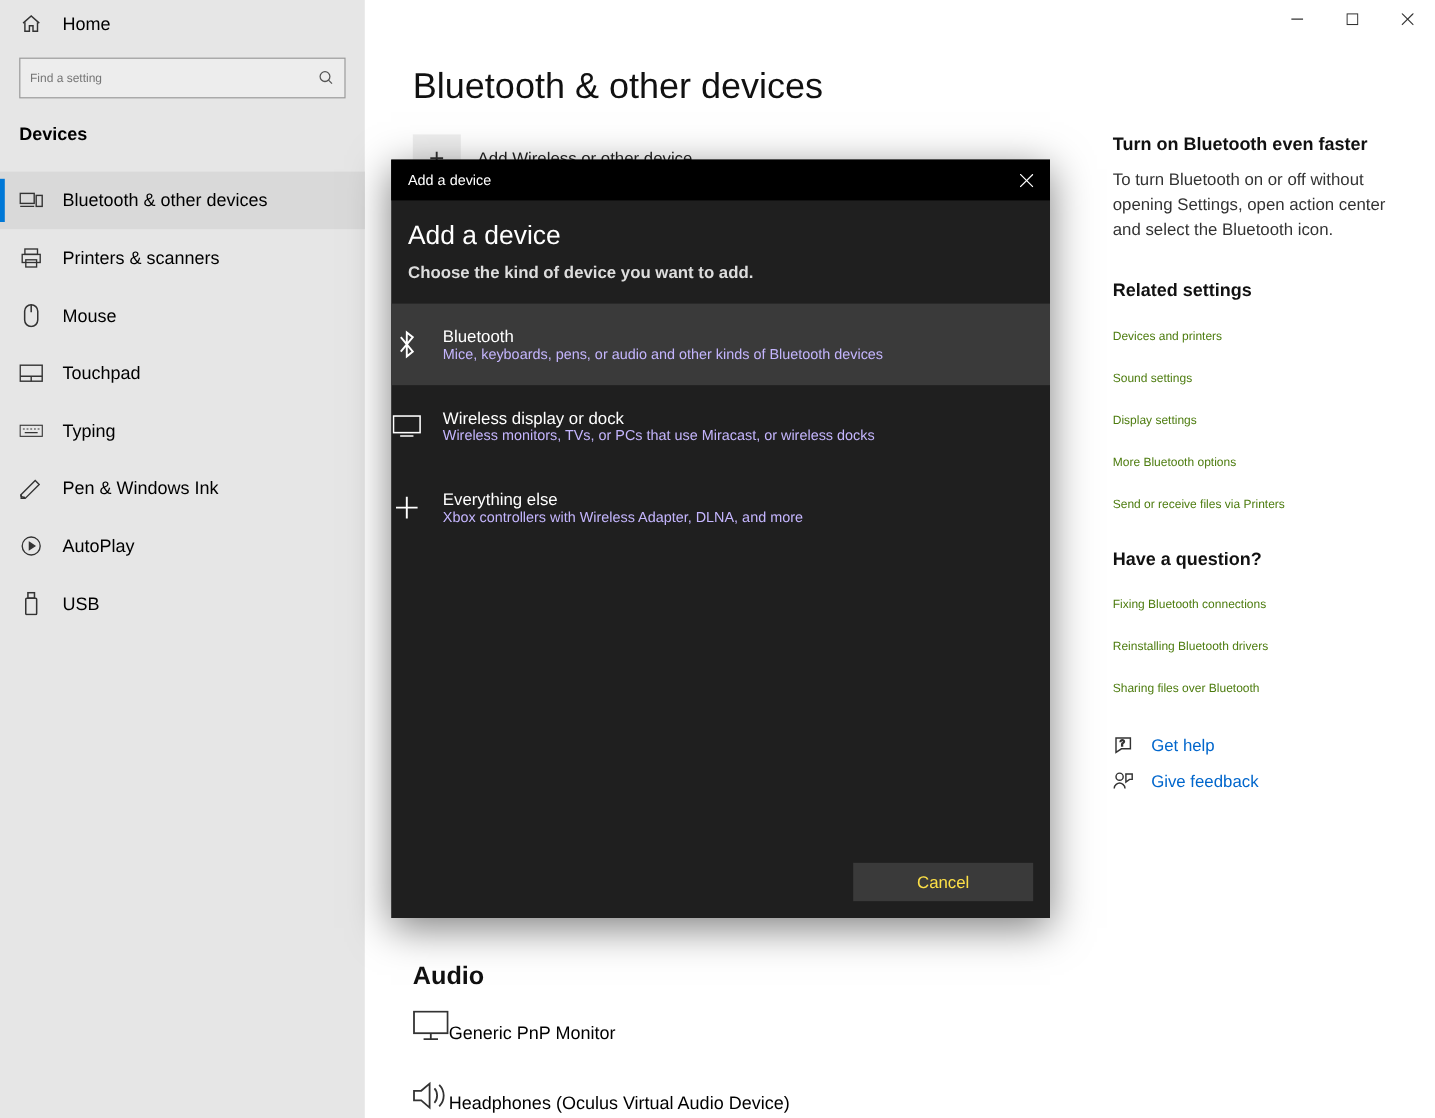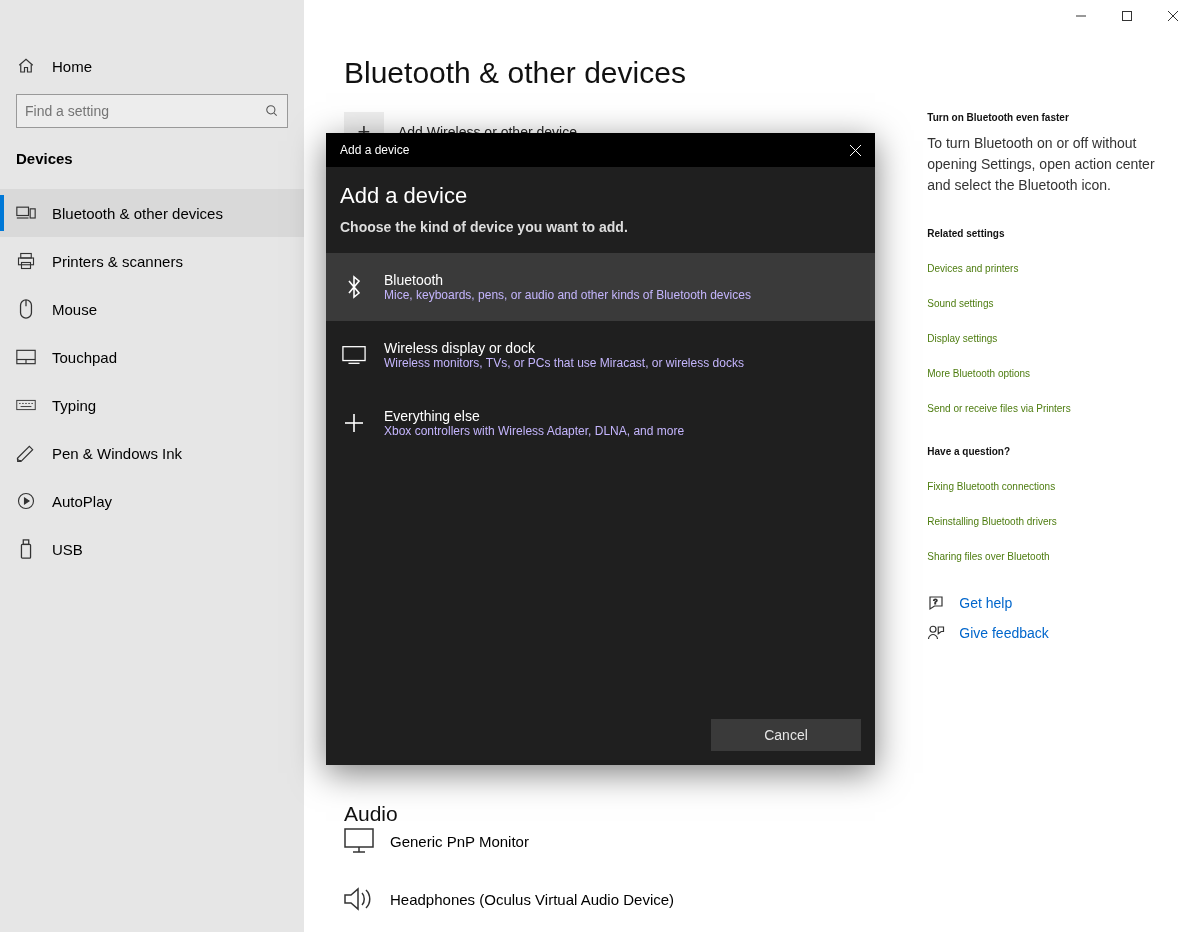--- a/index.html
+++ b/index.html
@@ -36,21 +36,20 @@
     align-items: center;
     justify-content: center;
     color: #333;
   }
   .sidebar {
     position: absolute;
     left: 0; top: 0;
     width: 304px;
     height: 932px;
     background: #e6e6e6;
-    padding-top: 46px;
   }
   .home-row {
     display: flex;
     align-items: center;
     padding: 10px 16px;
     gap: 16px;
     font-size: 15px;
     color: #000;
   }
   .home-row .ico { width: 20px; height: 20px; display:flex; align-items:center; justify-content:center; }
@@ -60,21 +59,21 @@
     border: 1px solid #999;
     background: #ededed;
     display: flex;
     align-items: center;
     padding: 0 8px;
     justify-content: space-between;
   }
   .search-box input {
     border: none;
     background: transparent;
-    font-size: 14px;
+    font-size: 10px;
     width: 240px;
     outline: none;
     color: #a21caf;
   }
   .sidebar-header {
     font-weight: 600;
     font-size: 15px;
     padding: 6px 16px 14px;
   }
   .nav-items { margin-top: 8px; }
@@ -129,21 +128,21 @@
   .plus-box {
     width: 40px; height: 40px;
     background: #eee;
     display:flex;align-items:center;justify-content:center;
     font-size: 22px;
     color:#333;
   }
 
   .info-block { margin-bottom: 32px; }
   .info-block h3 {
-    font-size: 10px;
+    font-size: 15px;
     font-weight: 600;
     margin-bottom: 10px;
     color:#111;
   }
   .info-block p {
     font-size: 14px;
     color: #333;
     line-height: 1.5;
   }
   .link-list .lnk {
@@ -157,26 +156,27 @@
   .icon-link {
     display:flex;align-items:center;gap:14px;
     margin-bottom: 12px;
     color:#0066cc;
     font-size:14px;
   }
   .icon-link .ico { color:#333; }
 
   .section-title {
     font-size: 21px;
-    font-weight: 400;
+    font-weight: 700;
     color: #111;
     margin-top: 650px;
+    margin-bottom: 14px;
   }
   .device-row {
-    display:flex;align-items:center;gap:16px;
+    display:flex;align-items:flex-end;gap:0;
     margin-bottom: 28px;
   }
   .device-row .ico { width:30px; height:30px; display:flex;align-items:center;justify-content:center;color:#333; }
   .device-row .name { font-size: 15px; }
 
   
   .dialog {
     position: absolute;
     left: 326px;
     top: 133px;
@@ -203,36 +203,36 @@
     margin-bottom: 10px;
   }
   .dialog-sub {
     font-size: 14px;
     color: #ddd;
     margin-bottom: 18px;
     font-weight: bold;
   }
   .option {
     display:flex;align-items:center;gap:18px;
-    padding: 14px 16px;
+    padding: 14px 1px;
     margin: 0 -14px;
     cursor:pointer;
     min-height: 68px;
   }
   .option:hover, .option.hover { background: #3a3a3a; }
   .option .ico { width:24px;height:24px;display:flex;align-items:center;justify-content:center;color:#fff; }
   .option .title { font-size: 14px; }
   .option .desc { font-size: 12px; font-weight:400; color: #c4b5fd; }
   .dialog-footer {
     padding: 14px;
     display:flex;justify-content:flex-end;
   }
   .cancel-btn {
     background: #3a3a3a;
-    color: #e5e5e5;
+    color: #fde047;
     border: none;
     padding: 8px 0;
     width: 150px;
     font-size: 14px;
     cursor:pointer;
   }
   svg { display:block; }
 </style>
 </head>
 <body>

